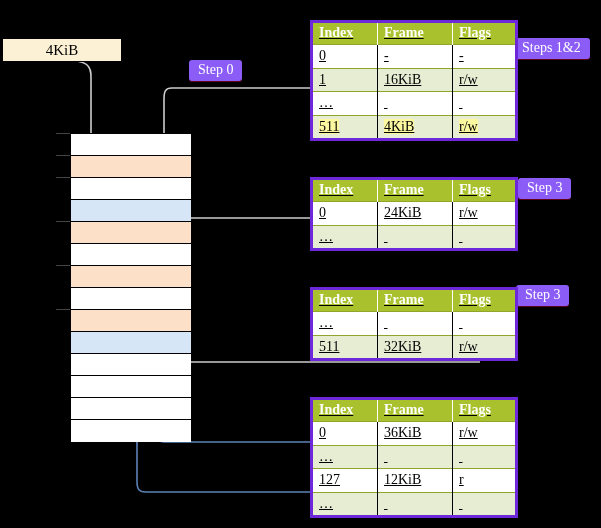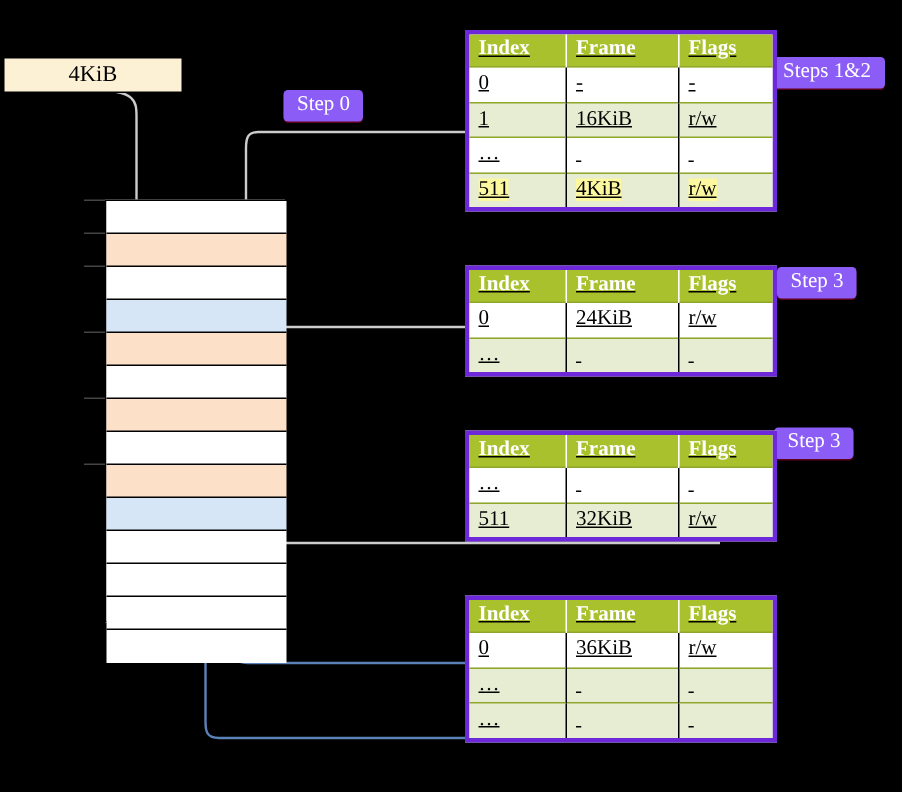--- a/index.html
+++ b/index.html
@@ -249,20 +249,25 @@
           <tr class="odd">
             <td class="c-index">0</td>
             <td class="c-frame">36KiB</td>
             <td class="c-flags">r/w</td>
           </tr>
           <tr class="even">
             <td class="c-index">…</td>
             <td class="c-frame">&nbsp;</td>
             <td class="c-flags">&nbsp;</td>
           </tr>
+          <tr class="odd">
+            <td class="c-index">127</td>
+            <td class="c-frame">12KiB</td>
+            <td class="c-flags">r</td>
+          </tr>
           <tr class="even">
             <td class="c-index">…</td>
             <td class="c-frame">&nbsp;</td>
             <td class="c-flags">&nbsp;</td>
           </tr>
         </tbody>
       </table>
     </div>
 
 </div>

